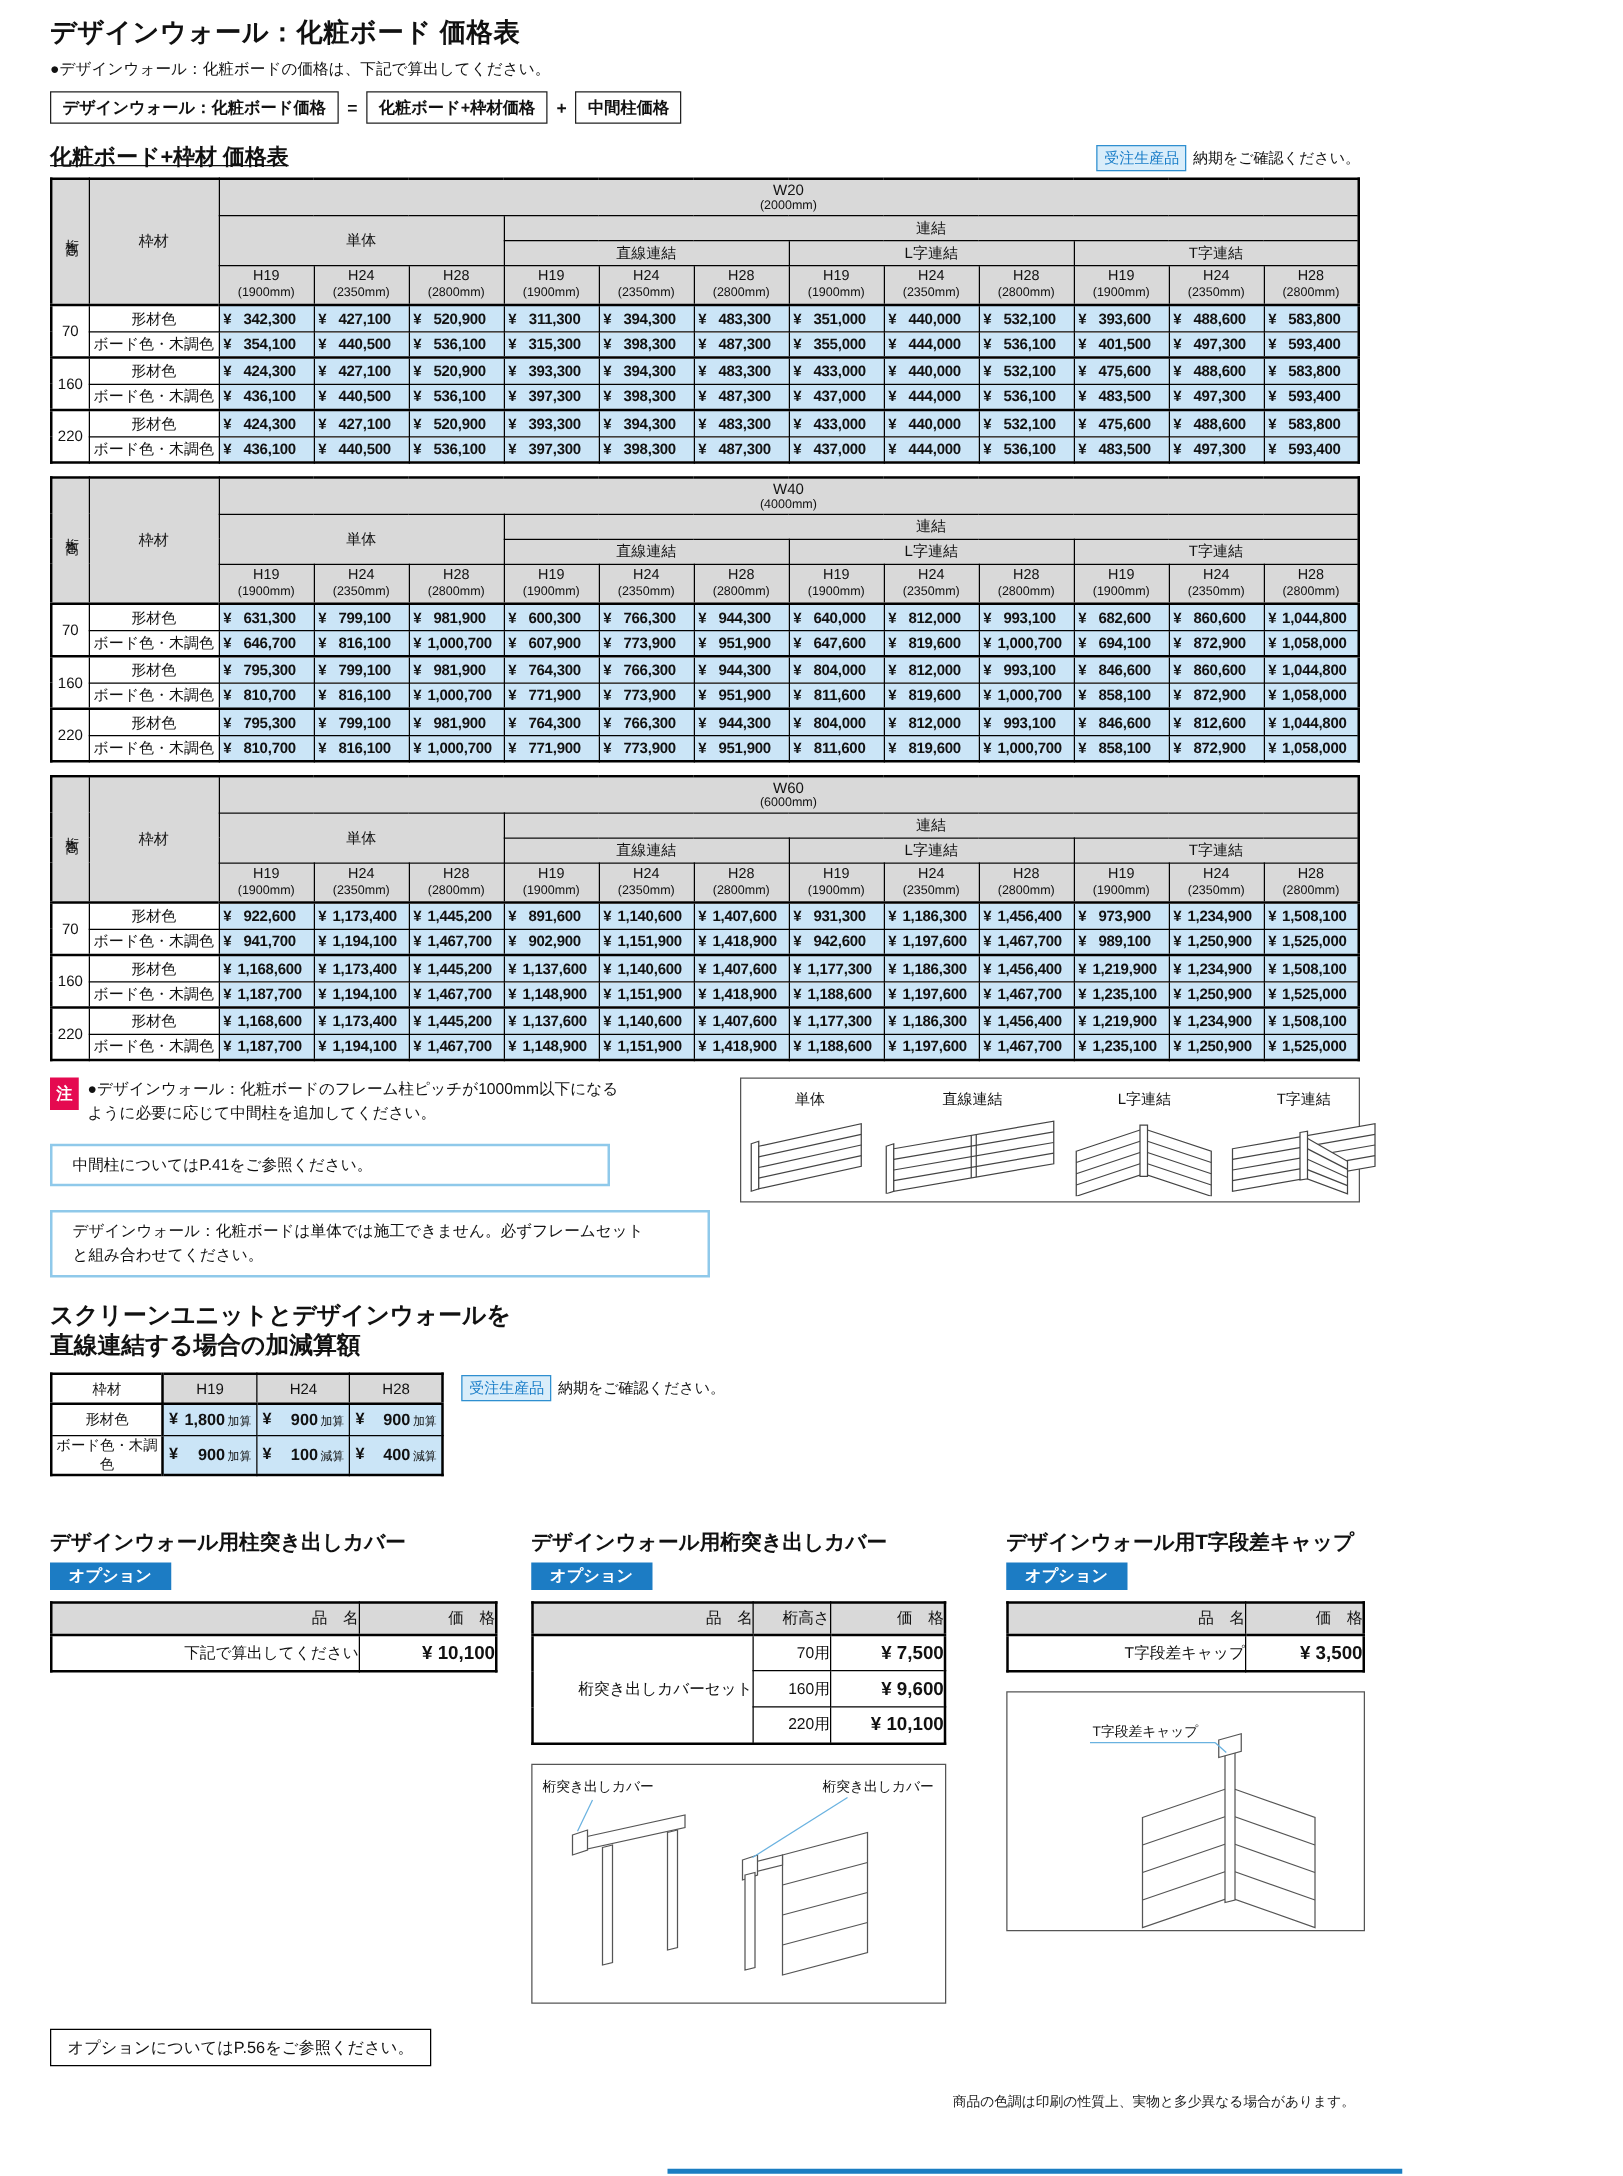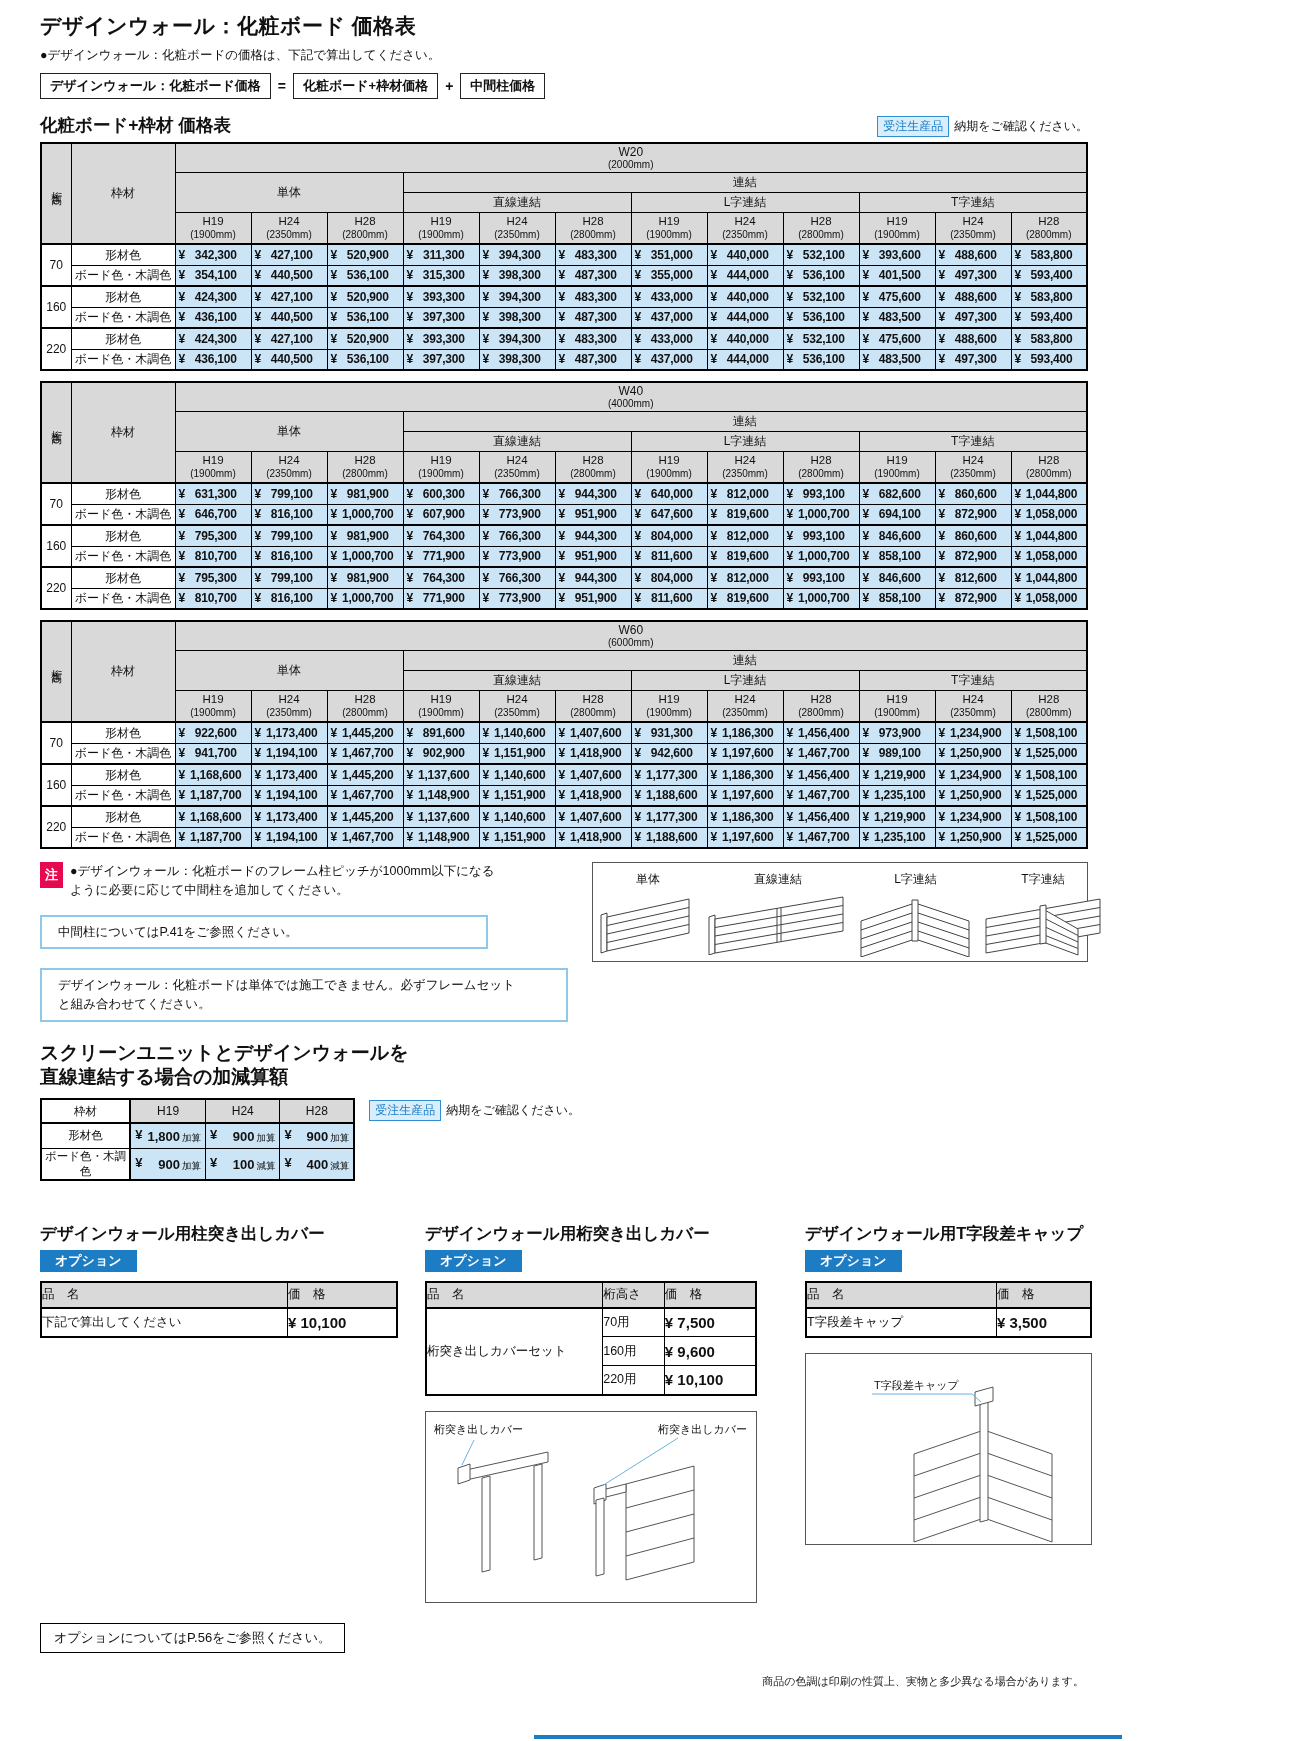--- a/index.html
+++ b/index.html
@@ -6,21 +6,21 @@
   body { background:#fff; font-family:"Liberation Sans","DejaVu Sans",sans-serif; color:#111; }
   .page { position:relative; width:1122px; height:1741px; background:#fff; padding:12px 0 0 40px; overflow:hidden; }
 
   .title { font-size:21px; font-weight:bold; letter-spacing:.5px; }
   .intro { font-size:12.5px; margin-top:7px; }
   .formula { margin-top:9px; display:flex; align-items:center; }
   .fbox { border:1.5px solid #222; padding:3px 9px; font-size:13px; font-weight:bold; }
   .fop { margin:0 7px; font-size:14px; font-weight:bold; }
 
   .section-head { width:1048px; display:flex; justify-content:space-between; align-items:flex-end; margin-top:14px; margin-bottom:5px; }
-  .section-head h2 { font-size:17.5px; font-weight:bold; }
+  .section-head h2 { font-size:17.5px; font-weight:bold;text-decoration:underline; }
   .order-info { font-size:12px; white-space:nowrap; }
   .order-badge { display:inline-block; border:1px solid #2f8fd0; background:#d9edfa; color:#1a7ec8; padding:1px 5px; margin-right:5px;text-align:center; }
 
   table { border-collapse:collapse; }
   .price-table { table-layout:fixed; width:1048px; border:2px solid #000; }
   .price-table th, .price-table td { border:1px solid #000; text-align:center; overflow:hidden; }
   .price-table thead th { background:#d9d9d9; font-weight:normal; font-size:12px; padding:1px 0; }
   .w-head .wl { font-size:12px; }
   .mm { font-size:10px; line-height:1.15; }
   .hh { font-size:11.5px; line-height:1.2; }
@@ -61,21 +61,21 @@
   .mid-right { margin-left:12px; }
   .diagram-box { width:496px; height:100px; border:1px solid #555; display:flex; justify-content:space-around; padding-top:8px; }
   .dia-col { display:flex; flex-direction:column; align-items:center; }
   .dia-label { font-size:12px; margin-bottom:3px; }
   .dia-svg { display:block; }
 
   .options-row { display:flex; margin-top:42px; }
   .opt h3 { font-size:16.5px; font-weight:bold; white-space:nowrap; }
   .opt-badge { display:inline-block; background:#1c7cc4; color:#fff; font-size:13px; font-weight:bold; padding:2px 15px; margin:5px 0 9px; }
   .opt-table { border:2px solid #000; }
-  .opt-table th, .opt-table td { border:1px solid #000; text-align:left; }
+  .opt-table th, .opt-table td { border:1px solid #000; text-align:right; }
   .opt-table thead th { background:#d9d9d9; font-weight:normal; font-size:12.5px; height:26px; border-bottom:2px solid #000; }
   .opt-table td { font-size:12.5px; height:29px; background:#fff; }
   .opt-table .pr { font-weight:bold; font-size:15px; }
   .opt-dia { position:relative; border:1px solid #555; margin-top:15px; background:#fff; }
   .dia-tag { position:absolute; font-size:11px; white-space:nowrap; background:#fff; padding:0 2px; }
 
   .opt1 { width:360px; }
   .opt2 { width:332px; margin-left:25px; }
   .opt3 { width:287px; margin-left:48px; }
 

